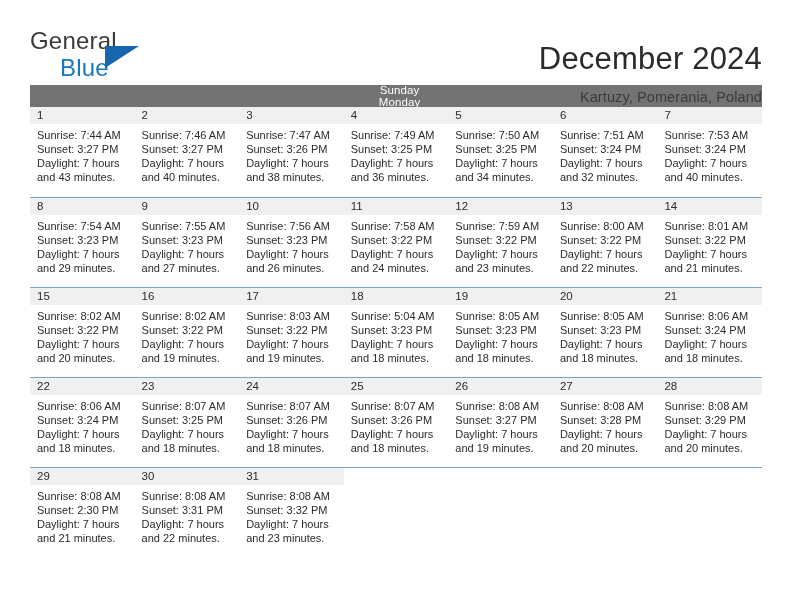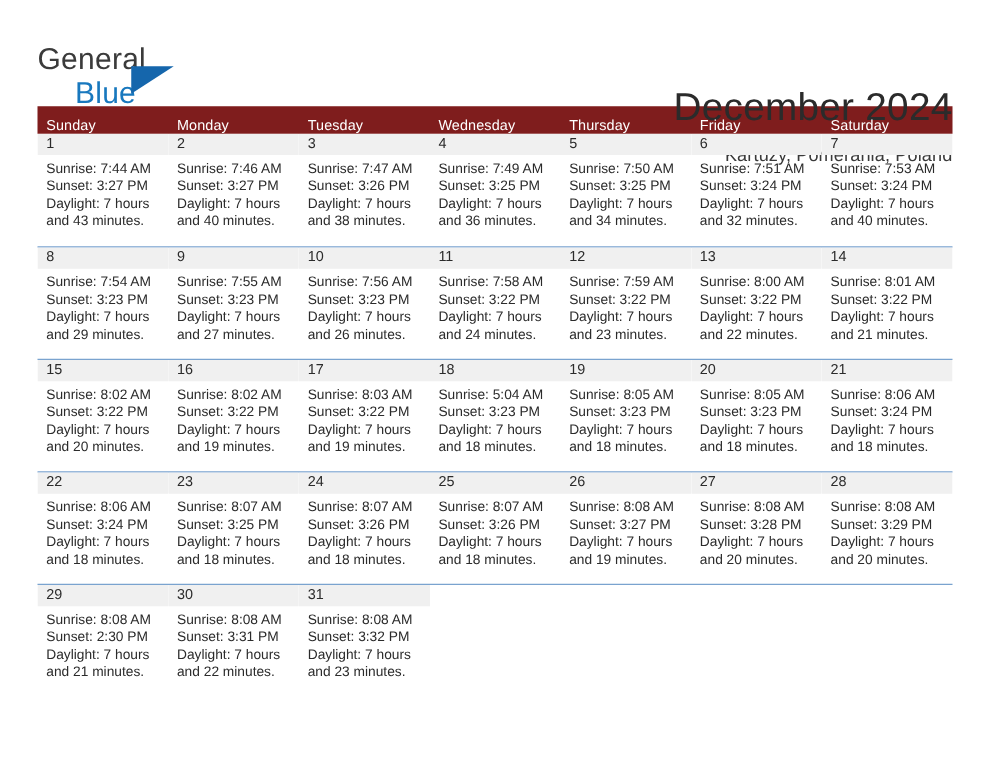--- a/index.html
+++ b/index.html
@@ -18,21 +18,21 @@
     position: relative;
     width: 792px;
     height: 612px;
     padding: 0 30px;
   }
 
   
   .header {
     height: 78px;
     display: flex;
-    align-items: flex-start;
+    align-items: center;
     justify-content: space-between;
     padding-top: 36px;
   }
 
   .brand {
     position: relative;
     width: 210px;
     height: 56px;
   }
   .brand-general {
@@ -81,23 +81,24 @@
   }
 
   
   .calendar {
     margin-top: 7px;
     width: 732px;
   }
 
   .weekday-row {
     display: flex;
-    background: #7f1d1d;
+    background: #737373;
     height: 22px;
-    align-items: flex-end;
+    align-items: center;
+    flex-direction: column;
   }
   .weekday {
     flex: 1 1 0;
     color: #ffffff;
     font-size: 11.5px;
     padding-left: 7px;
     line-height: 1;
     letter-spacing: 0.1px;
   }
 

